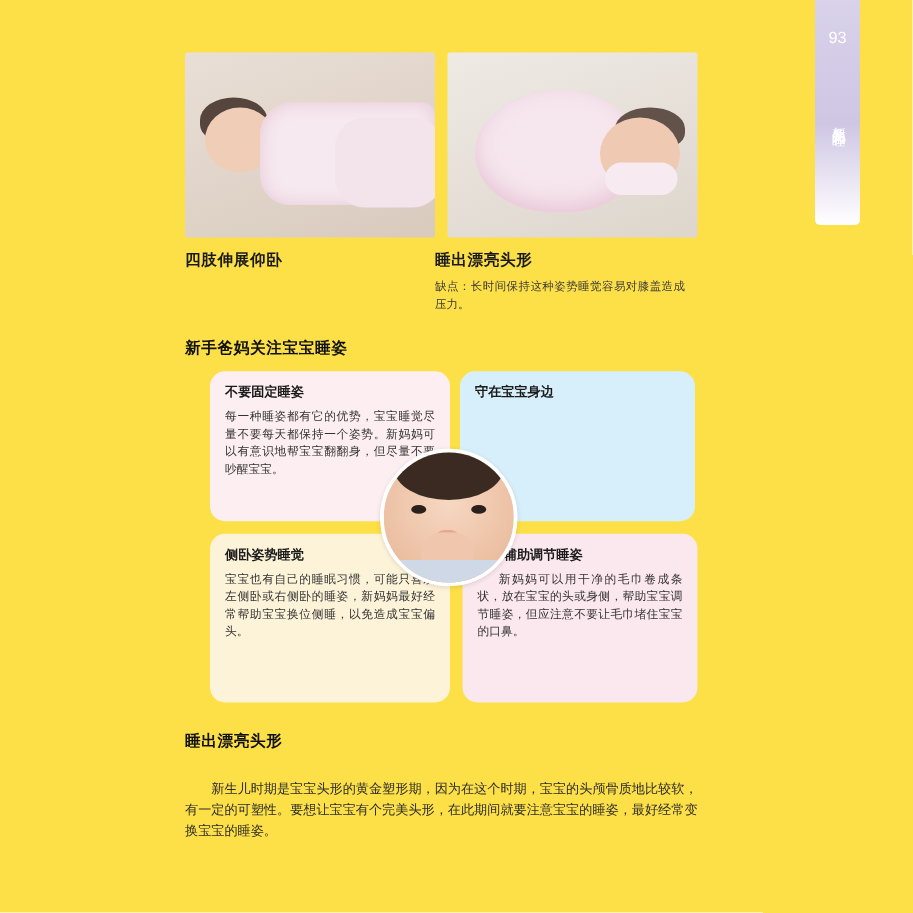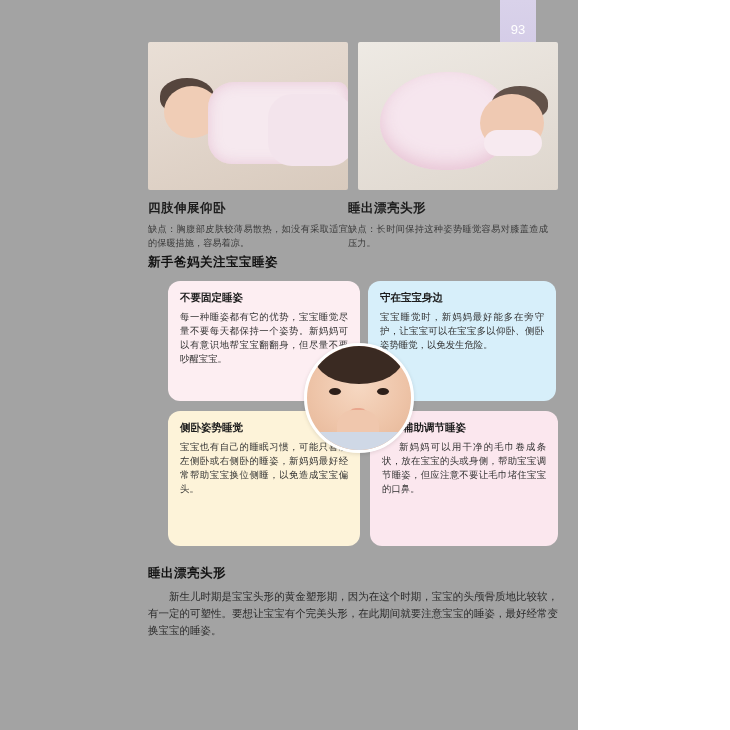--- a/index.html
+++ b/index.html
@@ -12,23 +12,23 @@
     height: 730px;
     font-family: "Liberation Sans", sans-serif;
     color: #222;
     position: relative;
     overflow: hidden;
   }
 
   #page {
     position: absolute;
     left: 0; top: 0;
-    width: 578px;
+    width: 730px;
     height: 730px;
-    background: #a3a3a3;
+    background: #fde047;
     text-decoration: underline;
   }
 
   
   #side-tab {
     position: absolute;
     right: 42px;
     top: 0;
     width: 36px;
     height: 180px;
@@ -160,20 +160,21 @@
   .caption p {
     margin: 0 0 4px 0;
     font-size: 9.2px;
     line-height: 13.5px;
     color: #3a3a3a;
     text-align: justify;
   }
 
   
   .section-title {
+    margin-top: 16px;
     font-size: 12.5px;
     font-weight: bold;
     color: #111;
     letter-spacing: .5px;
   }
 
   
   .cards {
     position: relative;
     margin-top: 10px;
@@ -271,21 +272,21 @@
     width: 130px; height: 34px;
     background: #cfd8e6;
     border-radius: 14px;
   }
 
   
   .final-block {
     margin-top: 12px;
   }
   .final-block p {
-    margin: 6px 0 0 0;
+    margin: 21px 0 0 0;
     font-size: 10.5px;
     line-height: 17px;
     color: #2b2b2b;
     text-align: justify;
     text-indent: 2em;
   }
 </style>
 </head>
 <body>
 
@@ -309,40 +310,38 @@
         <div class="rump"></div>
         <div class="hair2"></div>
         <div class="head2"></div>
         <div class="arm"></div>
       </div>
     </div>
 
     <div class="caption-row">
       <div class="caption">
         <h3>四肢伸展仰卧</h3>
-        <p>缺点：胸腹部皮肤较薄易散热，如没有采取适宜的保暖措施，容易着凉。</p>
       </div>
       <div class="caption">
         <h3>睡出漂亮头形</h3>
         <p>缺点：长时间保持这种姿势睡觉容易对膝盖造成压力。</p>
       </div>
     </div>
 
     <div class="section-title">新手爸妈关注宝宝睡姿</div>
 
     <div class="cards">
 
       <div class="card card-1">
         <h4>不要固定睡姿</h4>
         <p>每一种睡姿都有它的优势，宝宝睡觉尽量不要每天都保持一个姿势。新妈妈可以有意识地帮宝宝翻翻身，但尽量不要吵醒宝宝。</p>
       </div>
 
       <div class="card card-2">
         <h4>守在宝宝身边</h4>
-        <p>宝宝睡觉时，新妈妈最好能多在旁守护，让宝宝可以在宝宝多以仰卧、侧卧姿势睡觉，以免发生危险。</p>
       </div>
 
       <div class="card card-3">
         <h4>侧卧姿势睡觉</h4>
         <p>宝宝也有自己的睡眠习惯，可能只喜欢左侧卧或右侧卧的睡姿，新妈妈最好经常帮助宝宝换位侧睡，以免造成宝宝偏头。</p>
       </div>
 
       <div class="card card-4">
         <h4>毛巾辅助调节睡姿</h4>
         <p>新妈妈可以用干净的毛巾卷成条状，放在宝宝的头或身侧，帮助宝宝调节睡姿，但应注意不要让毛巾堵住宝宝的口鼻。</p>

